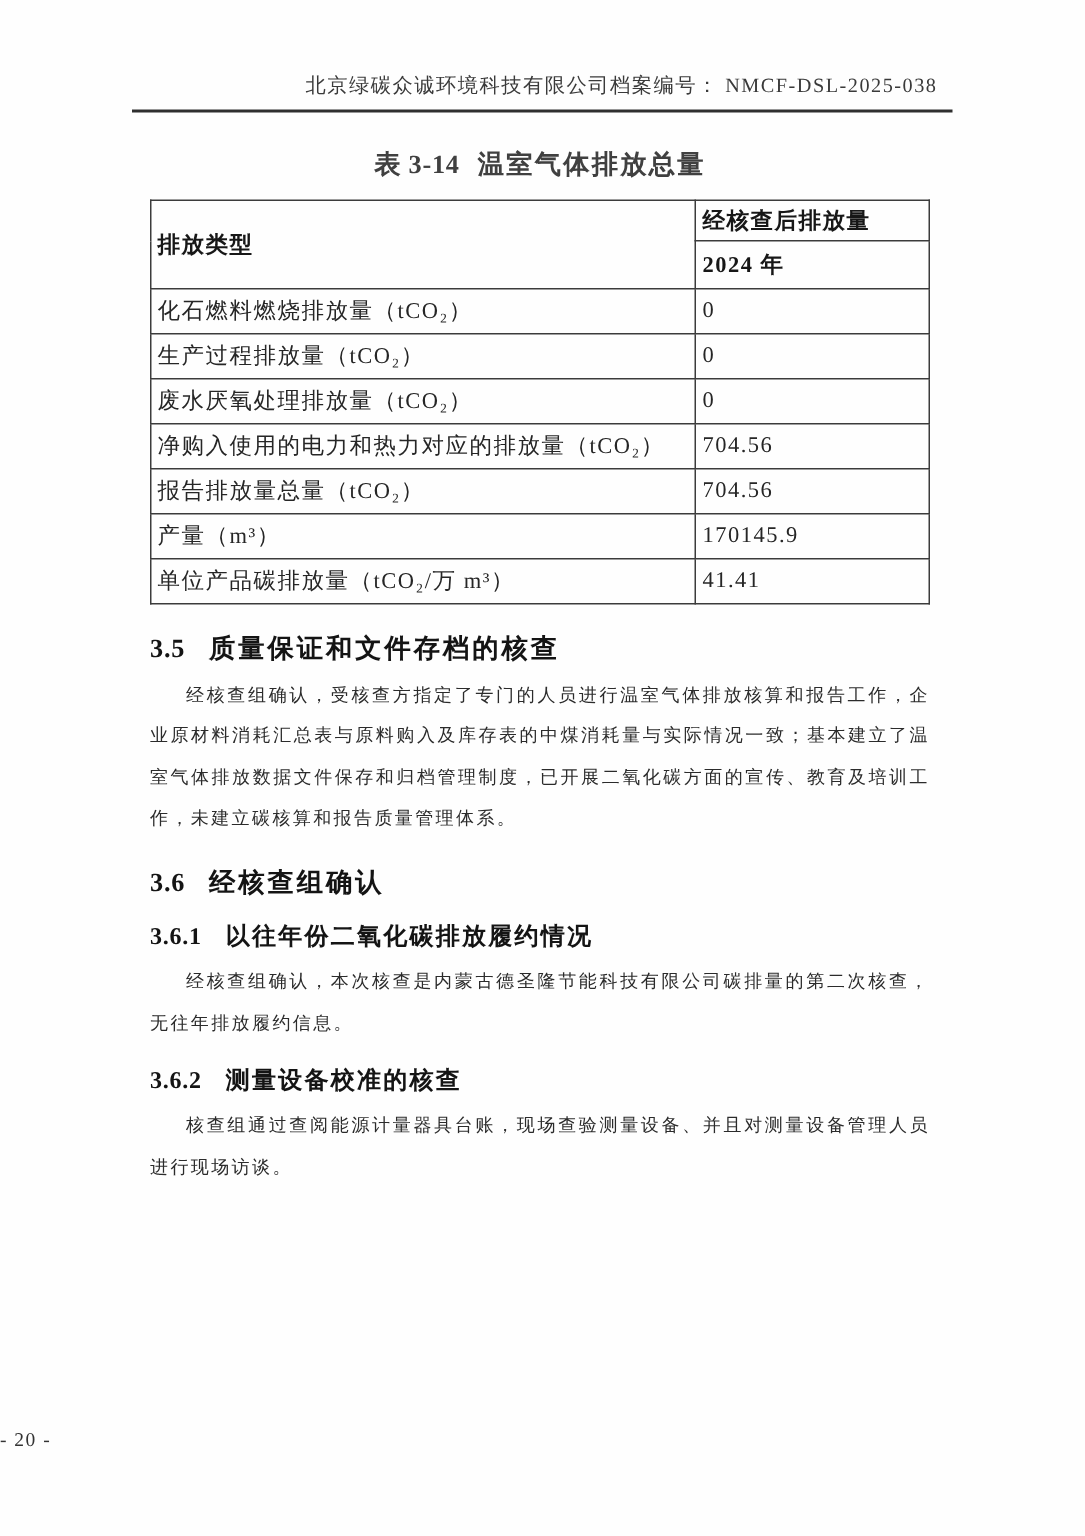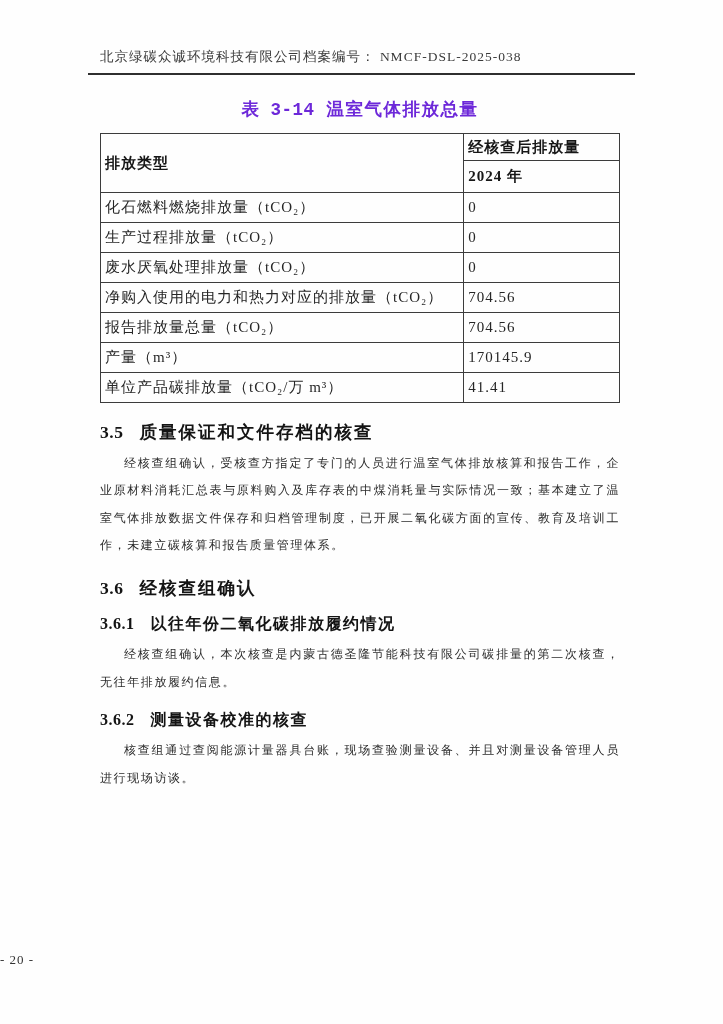--- a/index.html
+++ b/index.html
@@ -9,43 +9,42 @@
     position: relative;
     width: 723px;
     height: 1024px;
     margin: 0 auto;
     background: #fefefe;
     color: #222;
     overflow: hidden;
   }
   .doc-header {
     display: flex;
-    justify-content: flex-start;
+    justify-content: flex-end;
     align-items: baseline;
     margin: 48px 98px 0 100px;
     font-size: 13.5px;
     color: #3a3a3a;
     letter-spacing: 1px;
   }
   .file-no-label { }
   .header-rule {
     margin: 7px 88px 0 88px;
     border-top: 2px solid #2f2f2f;
   }
   .content {
     margin: 0 103px 0 100px;
   }
   .table-title {
     margin-top: 22px;
     text-align: center;
     font-size: 17.5px;
     font-weight: bold;
-    color: #6d28d9;
+    color: #404040;
     letter-spacing: 1.5px;
-    font-family: Liberation Mono, monospace;
   }
   .table-title .tbl-num { margin-right: 12px; letter-spacing: 0.5px; }
   table.ghg-table {
     width: 100%;
     border-collapse: collapse;
     margin-top: 12px;
     table-layout: fixed;
   }
   table.ghg-table td {
     border: 1.6px solid #3c3c3c;

